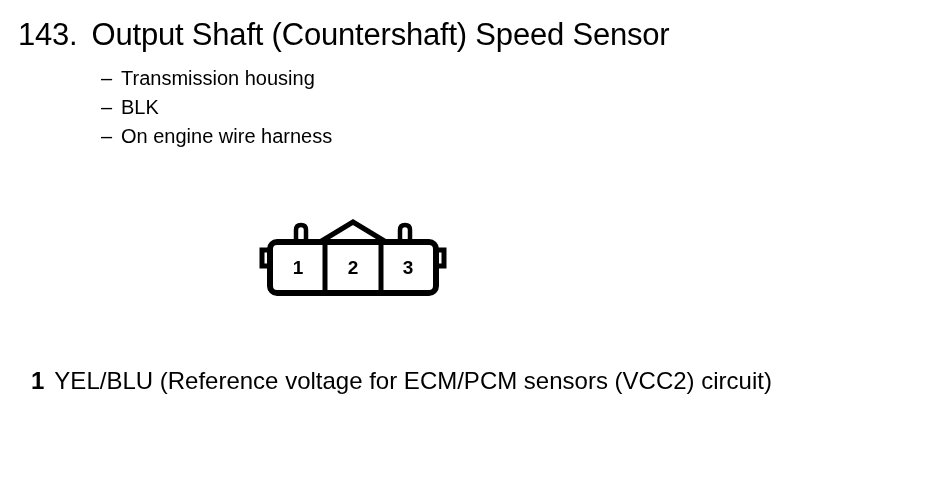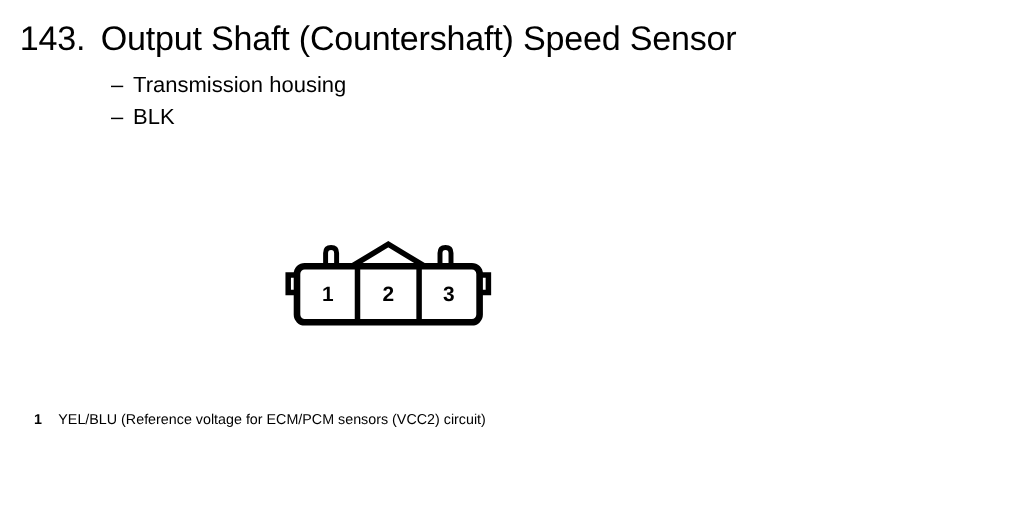--- a/index.html
+++ b/index.html
@@ -72,21 +72,21 @@
   }
 
   
   .pin-legend {
     position: absolute;
     left: 31px;
     top: 366px;
     width: 860px;
   }
   .pin-row {
-    font-size: 13px;
+    font-size: 24px;
     line-height: 30px;
     white-space: nowrap;
   }
   .pin-num {
     display: inline-block;
     min-width: 12px;
     margin-right: 10px;
     font-weight: bold;
   }
   .pin-desc {
@@ -99,20 +99,23 @@
 <div class="page-title">
   <span class="title-number">143.</span><span>Output Shaft (Countershaft) Speed Sensor</span>
 </div>
 
 <div class="attr-list">
   <div class="attr-item">
     <span class="attr-dash">–</span><span>Transmission housing</span>
   </div>
   <div class="attr-item">
     <span class="attr-dash">–</span><span>BLK</span>
+  </div>
+  <div class="attr-item">
+    <span class="attr-dash">–</span><span>On engine wire harness</span>
   </div>
 </div>
 
 <div class="connector-wrap">
   <svg class="connector-svg" width="190" height="80" viewBox="0 0 190 80">
 
     <path d="M 38 24 L 38 12 Q 38 7 43 7 Q 48 7 48 12 L 48 24 Z" fill="none" stroke="#000000" stroke-width="4.5"></path>
     <path d="M 142 24 L 142 12 Q 142 7 147 7 Q 152 7 152 12 L 152 24 Z" fill="none" stroke="#000000" stroke-width="4.5"></path>
 
     <path d="M 62 24 L 95 4 L 128 24" fill="none" stroke="#000000" stroke-width="5" stroke-linejoin="miter"></path>

